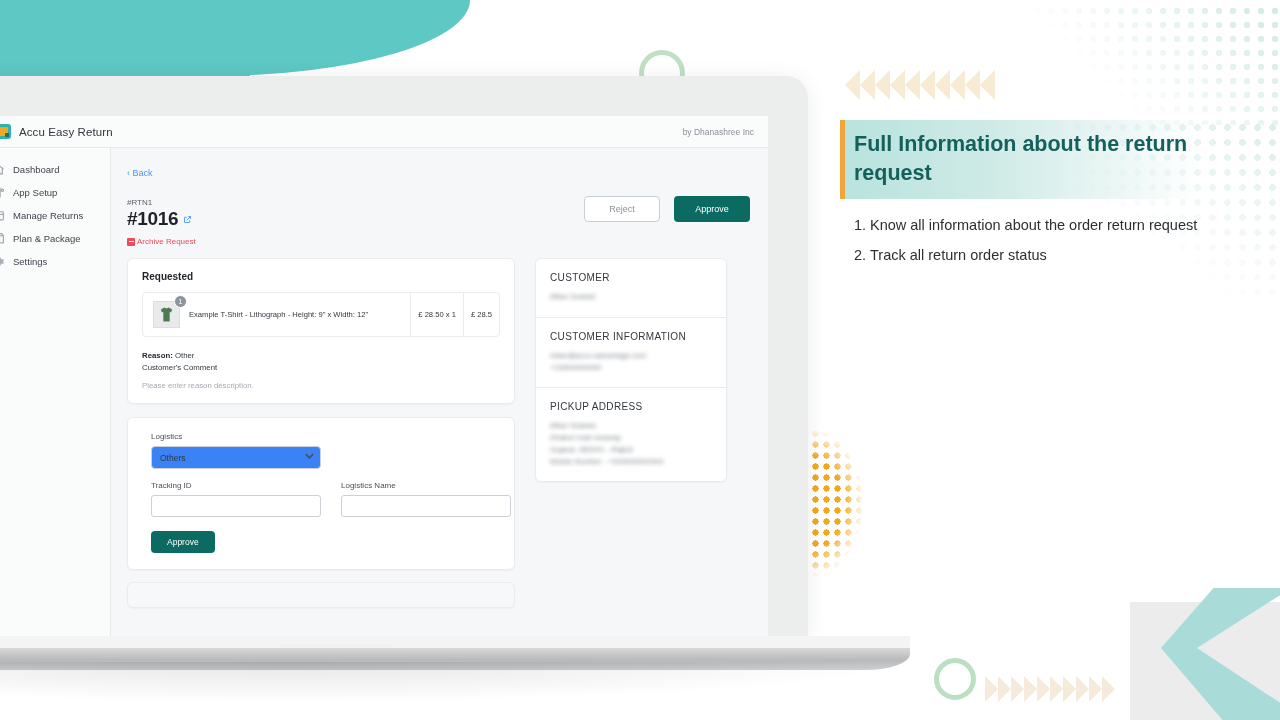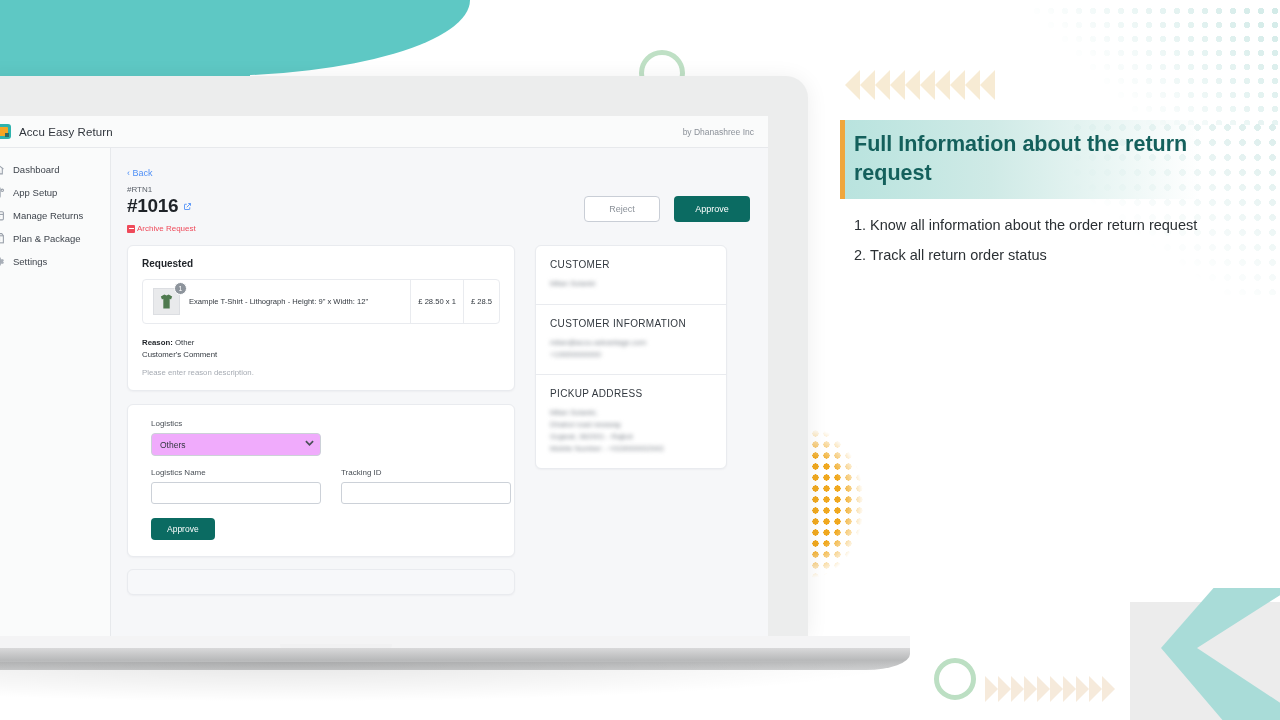--- a/index.html
+++ b/index.html
@@ -141,21 +141,21 @@
     display:flex; align-items:center; gap:8px;
     padding:5px 10px 5px 12px; cursor:pointer;
   }
   .nav-ic { width:13px; height:13px; flex:none; color:#9aa1ab; }
   .nav-ic svg { display:block; width:13px; height:13px; }
   .nav-label { font-size:9.5px; color:#3f454d; white-space:nowrap; }
 
   .content { flex:1; padding:14px 16px 0 16px; overflow:hidden; }
 
   .back-link { font-size:9px; color:#4f90f7; cursor:pointer; display:inline-block; }
-  .rtn-code { font-size:8px; color:#5b616a; margin-top:5px; }
+  .rtn-code { font-size:8px; color:#5b616a; margin-top:18px; }
   .ord-row { display:flex; align-items:center; gap:5px; margin-top:1px; }
   .ord-no { font-size:19px; font-weight:bold; color:#1f2328; letter-spacing:-.3px; }
   .ext-ic { color:#4f90f7; width:9px; height:9px; cursor:pointer; }
   .ext-ic svg { display:block; width:9px; height:9px; }
 
   .archive {
     display:flex; align-items:center; gap:2px; margin-top:7px; cursor:pointer;
   }
   .arch-ic {
     width:8px; height:8px; background:#ef4a5a; border-radius:1px; flex:none;
@@ -218,21 +218,21 @@
   .reason-ph { font-size:7.8px; color:#a6abb3; margin-top:9px; }
 
   .form-card { margin-top:13px; padding:14px 14px 16px; }
   .form-title { font-size:10px; font-weight:bold; color:#1f2328; }
   .form-inner { padding-left:9px; }
   .fl { font-size:8px; color:#4a5057; display:block; margin-bottom:5px; }
   .select-wrap { position:relative; width:170px; }
   select.inp-sel {
     -webkit-appearance:none; appearance:none;
     width:100%; height:23px; border:1px solid #ccd1d8; border-radius:4px;
-    background:#f0abfc; font-size:8.5px; color:#32383f; padding:0 20px 0 8px;
+    background:#3b82f6; font-size:8.5px; color:#32383f; padding:0 20px 0 8px;
     font-family:"Liberation Sans", sans-serif;
   }
   .sel-caret {
     position:absolute; right:7px; top:7px; pointer-events:none; color:#4a5057;
   }
   .sel-caret svg { display:block; }
   .row2 { display:flex; gap:20px; margin-top:12px; }
   .inp-txt {
     width:170px; height:22px; border:1px solid #ccd1d8; border-radius:3px;
     background:#fff; font-size:8.5px; color:#32383f; padding:0 7px;
@@ -456,25 +456,25 @@
                     </select>
                     <span class="sel-caret">
                       <svg width="9" height="6" viewBox="0 0 10 6" fill="none" stroke="currentColor" stroke-width="1.9">
                         <path d="M1 1l4 4 4-4"></path>
                       </svg>
                     </span>
                   </div>
 
                   <div class="row2">
                     <div>
-                      <label class="fl">Logistics Name</label>
+                      <label class="fl">Tracking ID</label>
                       <input class="inp-txt" type="text" placeholder="" style="">
                     </div>
                     <div>
-                      <label class="fl">Tracking ID</label>
+                      <label class="fl">Logistics Name</label>
                       <input class="inp-txt" type="text" placeholder="" style="">
                     </div>
                   </div>
 
                   <button class="btn-approve-sm">Approve</button>
                 </div>
               </div>
 
               <div class="card stub-card"></div>
             </div>

